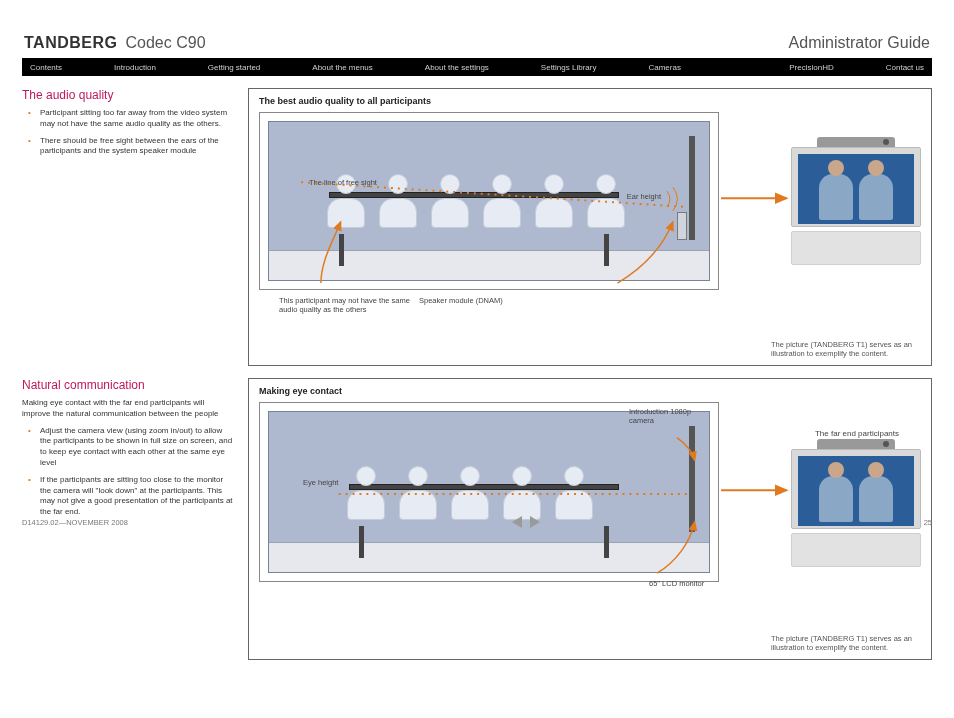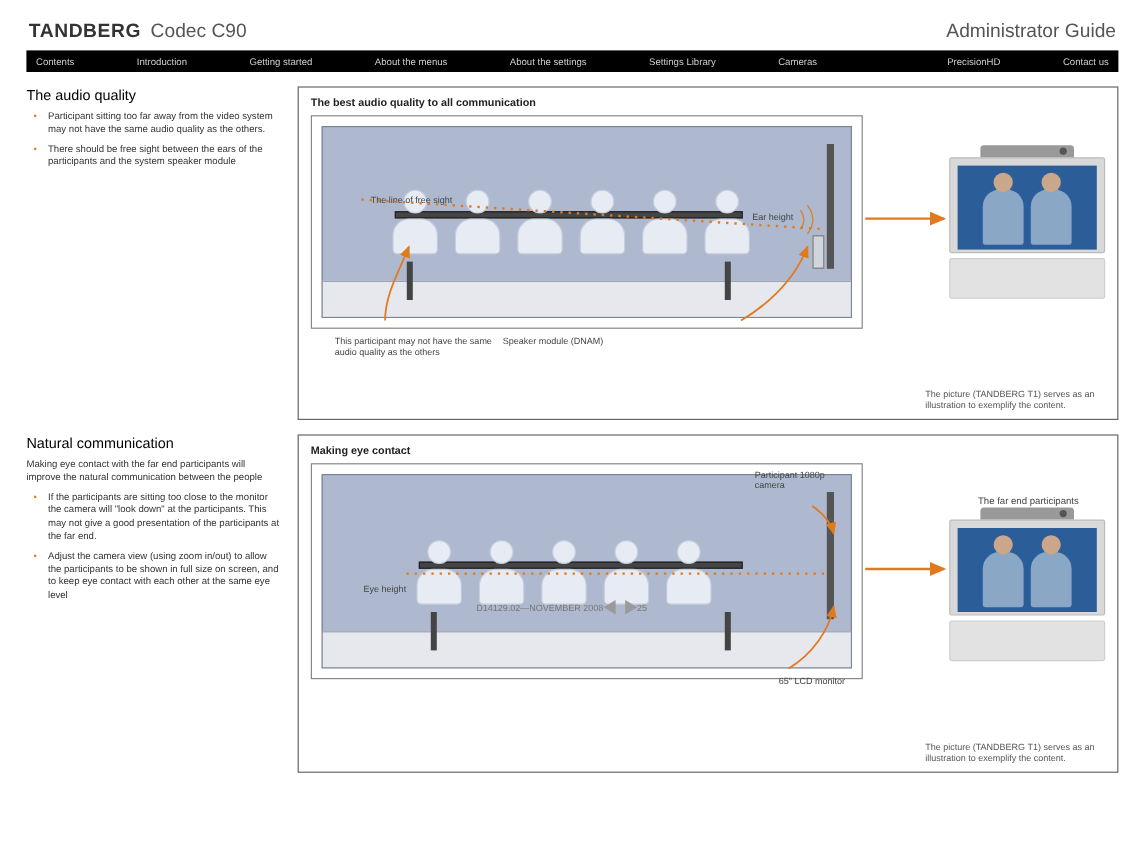--- a/index.html
+++ b/index.html
@@ -1,34 +1,34 @@
 <!DOCTYPE html>
 <html><head>
 <meta charset="utf-8">
 <style>
   * { box-sizing: border-box; margin: 0; padding: 0; }
   html, body { width: 954px; height: 718px; font-family: Arial, Helvetica, sans-serif; color: #333; background: #fff; }
-  .page { width: 954px; height: 522px; position: relative; padding: 18px 22px 14px 22px; }
+  .page { width: 954px; height: 522px; position: relative; padding: 18px 22px 14px 22px; margin-top: 16px; }
 
   
   .hdr { display: flex; align-items: baseline; justify-content: space-between; padding: 0 2px 6px 2px; }
   .brand { display: flex; align-items: baseline; gap: 8px; }
   .brand-logo { font-weight: 900; font-size: 16px; letter-spacing: 0.5px; }
   .brand-sub  { font-size: 16px; font-weight: 300; color: #555; }
   .hdr-right  { font-size: 16px; font-weight: 300; color: #555; }
 
   
   .nav { background: #000; color: #ddd; height: 18px; display: flex; align-items: center; justify-content: space-between; padding: 0 8px; font-size: 8px; }
   .nav .nav-left, .nav .nav-right { display: flex; gap: 52px; }
   .nav span { color: #cfcfcf; cursor: pointer; }
 
   
   .row { display: flex; gap: 14px; margin-top: 12px; }
   .leftcol { width: 212px; }
-  .leftcol h3 { font-size: 12px; font-weight: 400; color: #000000; margin-bottom: 6px; }
+  .leftcol h3 { font-size: 12px; font-weight: 400; color: #be185d; margin-bottom: 6px; }
   .leftcol p  { font-size: 8px; line-height: 1.35; color: #333; margin-bottom: 6px; }
   .leftcol ul { list-style: none; padding-left: 12px; }
   .leftcol li { font-size: 8px; line-height: 1.35; color: #333; position: relative; margin-bottom: 6px; padding-left: 6px; }
   .leftcol li::before { content: "•"; color: #e07a1f; position: absolute; left: -6px; top: 0; }
 
   .panel { flex: 1; border: 1px solid #666; padding: 7px 10px 8px 10px; position: relative; }
   .panel-title { font-size: 9px; font-weight: 700; color: #222; margin-bottom: 6px; }
 
   .diagram-outer { border: 1px solid #888; position: relative; background: #fff; }
   
@@ -83,21 +83,21 @@
   .row2 .panel { height: 282px; }
   .row2 .diagram-outer { margin-top: 4px; height: 180px; width: 460px; }
   .row2 .people { left: 76px; }
   .row2 .device { right: 10px; top: 70px; }
   .row2 .caption.dev { position:absolute; right: 10px; bottom: 6px; width: 150px; }
   .row2 .caption.far { position:absolute; right: 32px; top: 50px; font-size:8px; color:#444; }
 
   .side-label { position:absolute; font-size:7.5px; color:#444; }
 
   
-  .ftr { position:absolute; left:4px; right:22px; bottom:10px; display:flex; align-items:center; justify-content:center; font-size:7.5px; color:#777; }
+  .ftr { position:absolute; left:22px; right:22px; bottom:10px; display:flex; align-items:center; justify-content:space-between; font-size:7.5px; color:#777; }
   .ftr .pager { display:flex; gap:8px; }
   .tri { width:0; height:0; border-top:6px solid transparent; border-bottom:6px solid transparent; }
   .tri.prev { border-right:10px solid #9a9a9a; }
   .tri.next { border-left:10px solid #9a9a9a; }
 </style>
 </head>
 <body>
 
 <div class="page">
 
@@ -128,21 +128,21 @@
   <div class="row row1">
     <div class="leftcol">
       <h3>The audio quality</h3>
       <ul>
         <li>Participant sitting too far away from the video system may not have the same audio quality as the others.</li>
         <li>There should be free sight between the ears of the participants and the system speaker module</li>
       </ul>
     </div>
 
     <div class="panel">
-      <div class="panel-title">The best audio quality to all communication</div>
+      <div class="panel-title">The best audio quality to all participants</div>
 
       <div class="diagram-outer">
         <div class="room">
           <div class="floor"></div>
           <div class="tv"></div>
           <div class="speaker"></div>
           <div class="tbl">
             <div class="top"></div>
               <div class="leg l"></div>
               <div class="leg r"></div>
@@ -219,22 +219,22 @@
       </div>
       <div class="caption dev">The picture (TANDBERG T1) serves as an illustration to exemplify the content.</div>
     </div>
   </div>
 
   <div class="row row2">
     <div class="leftcol">
       <h3>Natural communication</h3>
       <p>Making eye contact with the far end participants will improve the natural communication between the people</p>
       <ul>
+        <li>Adjust the camera view (using zoom in/out) to allow the participants to be shown in full size on screen, and to keep eye contact with each other at the same eye level</li>
         <li>If the participants are sitting too close to the monitor the camera will "look down" at the participants. This may not give a good presentation of the participants at the far end.</li>
-        <li>Adjust the camera view (using zoom in/out) to allow the participants to be shown in full size on screen, and to keep eye contact with each other at the same eye level</li>
       </ul>
     </div>
 
     <div class="panel">
       <div class="panel-title">Making eye contact</div>
 
       <div class="diagram-outer">
         <div class="room">
           <div class="floor"></div>
           <div class="tv"></div>
@@ -258,35 +258,35 @@
               </div>
             <div class="person">
                 <div class="head"></div>
                 <div class="body"></div>
               </div>
             <div class="person">
                 <div class="head"></div>
                 <div class="body"></div>
               </div>
           </div>
-          <div class="dlabel" style="left:34px; top:90px;">Eye height</div>
+          <div class="dlabel" style="left:34px; top:66px;">Eye height</div>
         </div>
         <svg class="overlay" viewBox="0 0 460 180">
           <defs>
             <marker id="arr2" markerWidth="8" markerHeight="8" refX="6" refY="3" orient="auto">
               <path d="M0,0 L7,3 L0,6 Z" fill="#e07a1f"></path>
             </marker>
           </defs>
           <line x1="78" y1="92" x2="430" y2="92" stroke="#e07a1f" stroke-width="2" stroke-dasharray="2 5"></line>
           <path d="M420 35 C 430 42, 436 50, 438 58" stroke="#e07a1f" stroke-width="1.5" fill="none" marker-end="url(#arr2)"></path>
           <path d="M400 172 C 420 160, 434 140, 438 120" stroke="#e07a1f" stroke-width="1.5" fill="none" marker-end="url(#arr2)"></path>
         </svg>
       </div>
 
-      <div class="side-label" style="left:380px; top:28px; width:80px;">Participant 1080p camera</div>
+      <div class="side-label" style="left:380px; top:28px; width:80px;">Introduction 1080p camera</div>
       <div class="side-label" style="left:400px; top:200px; width:70px;">65" LCD monitor</div>
 
       <svg class="overlay" viewBox="0 0 680 282">
         <defs>
           <marker id="arr2b" markerWidth="8" markerHeight="8" refX="6" refY="3" orient="auto">
             <path d="M0,0 L7,3 L0,6 Z" fill="#e07a1f"></path>
           </marker>
         </defs>
         <line x1="472" y1="112" x2="538" y2="112" stroke="#e07a1f" stroke-width="2" marker-end="url(#arr2b)"></line>
       </svg>

